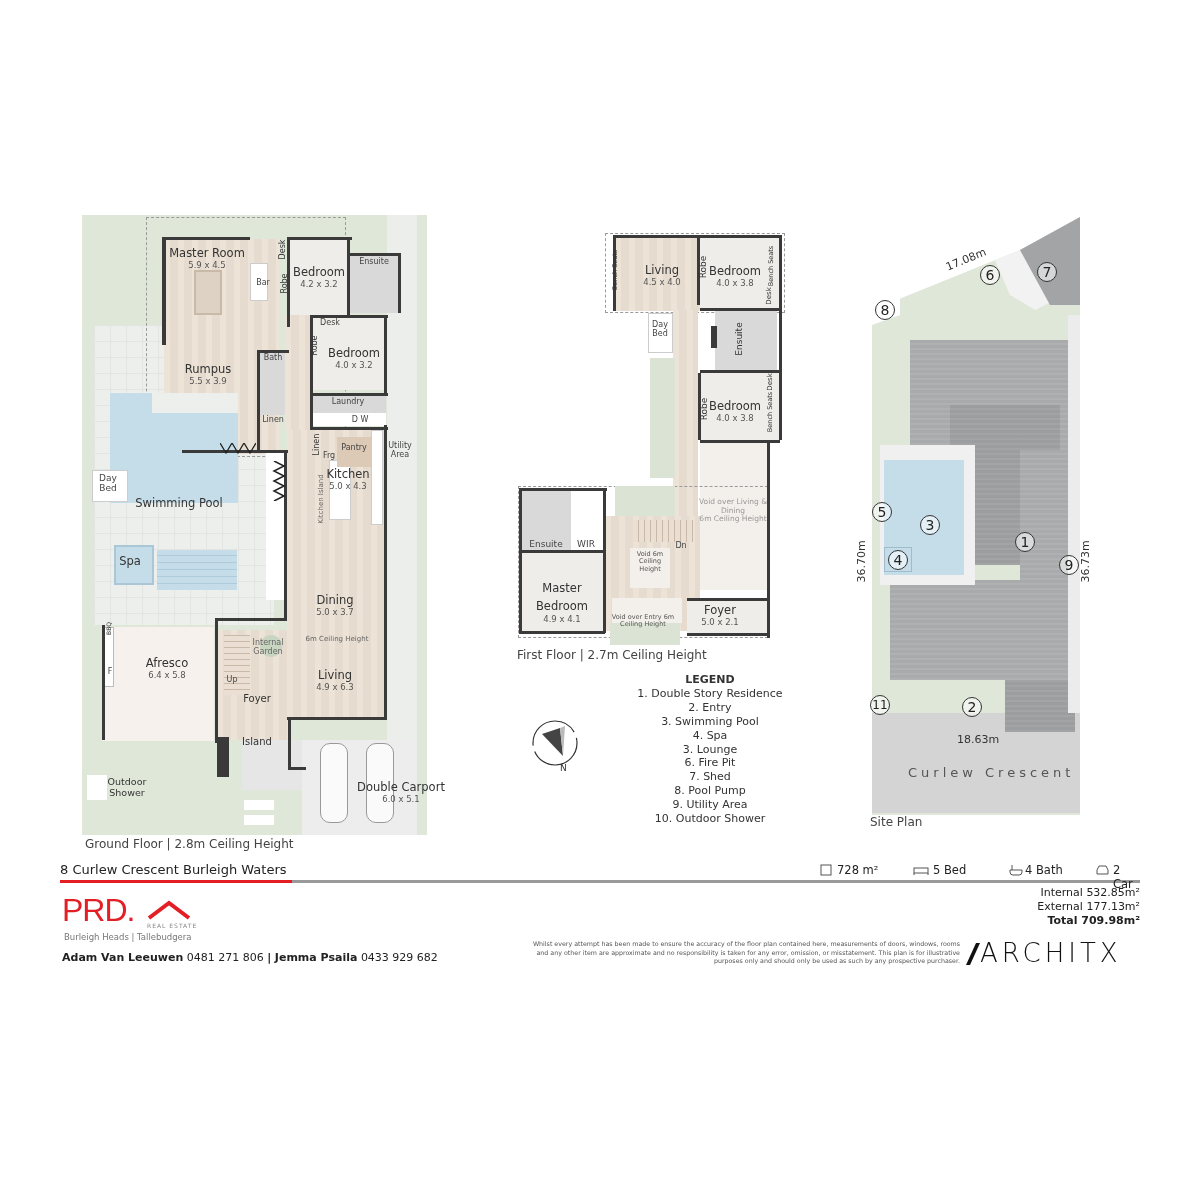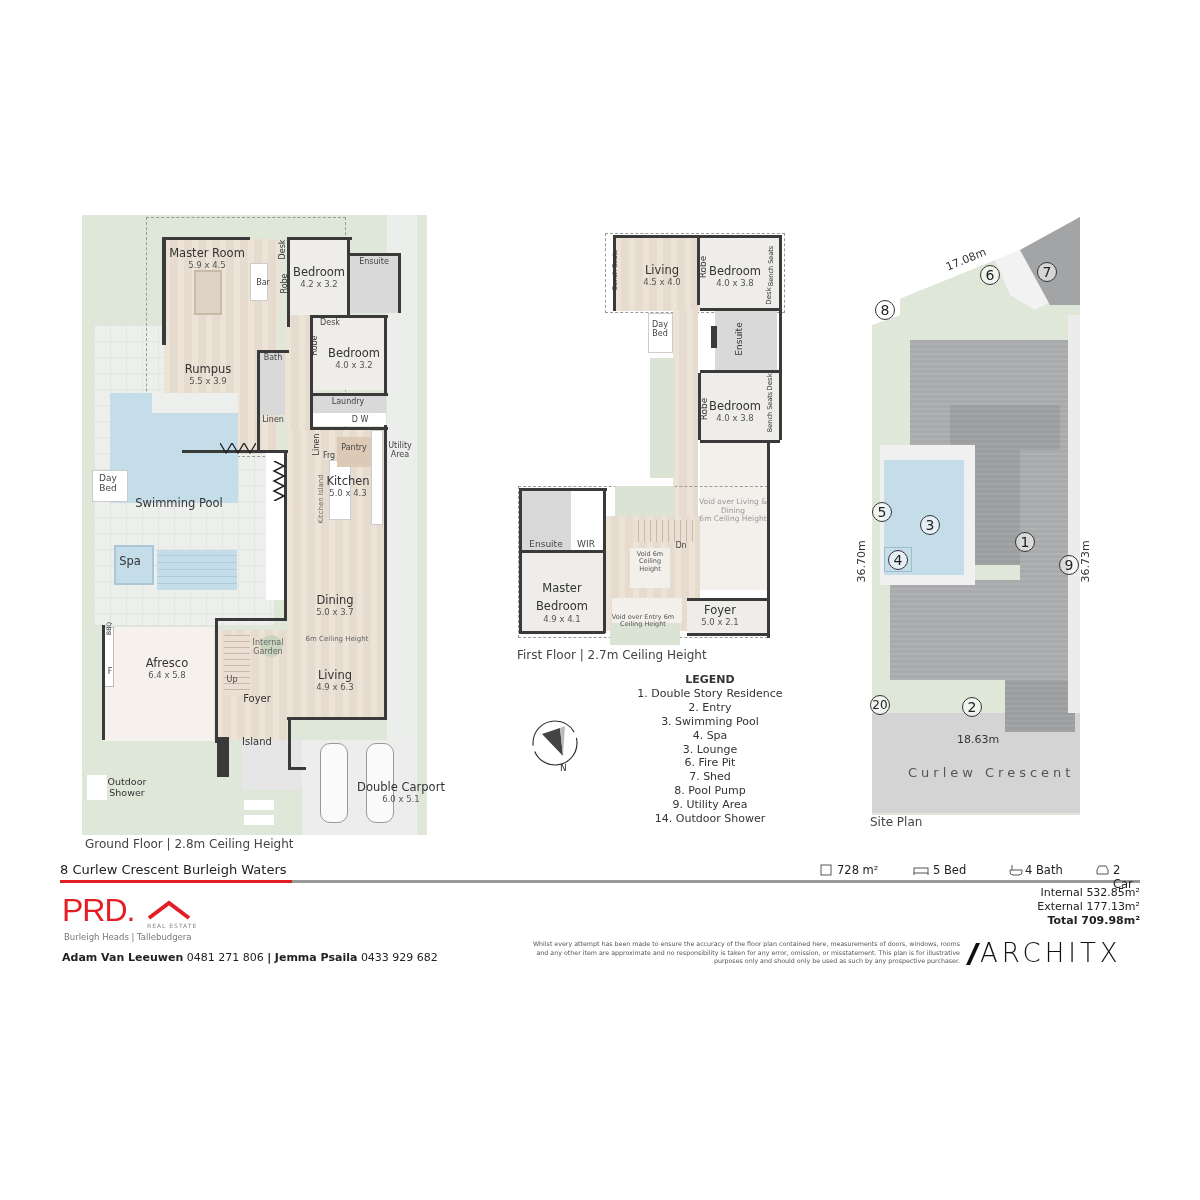--- a/index.html
+++ b/index.html
@@ -123,21 +123,21 @@
   <div class="lbl" style="left:272px;top:128px;"><span class="rname">Bedroom</span><span class="rdim">4.0 x 3.2</span></div>
   <div class="lbl" style="left:126px;top:144px;"><span class="rname">Rumpus</span><span class="rdim">5.5 x 3.9</span></div>
   <div class="lbl small" style="left:191px;top:138px;">Bath</div>
   <div class="lbl small" style="left:191px;top:200px;">Linen</div>
   <div class="lbl small" style="left:266px;top:182px;">Laundry</div>
   <div class="lbl small" style="left:278px;top:200px;">D  W</div>
   <div class="vert" style="left:224px;top:225px;transform:rotate(-90deg);">Linen</div>
   <div class="lbl small" style="left:247px;top:236px;">Frg</div>
   <div class="lbl small" style="left:272px;top:228px;">Pantry</div>
   <div class="lbl small" style="left:318px;top:226px;white-space:normal;width:30px;">Utility Area</div>
-  <div class="lbl" style="left:266px;top:249px;margin-top:7px;"><span class="rname">Kitchen</span><span class="rdim">5.0 x 4.3</span></div>
+  <div class="lbl" style="left:266px;top:249px;"><span class="rname">Kitchen</span><span class="rdim">5.0 x 4.3</span></div>
   <div class="vert" style="left:214px;top:280px;transform:rotate(-90deg);font-size:7px;color:#666;">Kitchen Island</div>
   <div class="lbl small" style="left:26px;top:258px;white-space:normal;width:30px;font-size:9px;">Day Bed</div>
   <div class="lbl rname" style="left:97px;top:282px;">Swimming Pool</div>
   <div class="lbl rname" style="left:48px;top:340px;">Spa</div>
   <div class="lbl" style="left:253px;top:375px;"><span class="rname">Dining</span><span class="rdim">5.0 x 3.7</span></div>
   <div class="lbl small" style="left:255px;top:420px;font-size:7px;color:#666;">6m Ceiling Height</div>
   <div class="lbl small" style="left:186px;top:423px;white-space:normal;width:40px;color:#666;">Internal Garden</div>
   <div class="lbl" style="left:253px;top:450px;"><span class="rname">Living</span><span class="rdim">4.9 x 6.3</span></div>
   <div class="lbl" style="left:85px;top:438px;"><span class="rname">Afresco</span><span class="rdim">6.4 x 5.8</span></div>
   <div class="vert" style="left:20px;top:410px;transform:rotate(-90deg);font-size:6px;">BBQ</div>
@@ -226,21 +226,21 @@
   <div class="legend-item" style="font-weight:bold;">LEGEND</div>
   <div class="legend-item">1. Double Story Residence</div>
   <div class="legend-item">2. Entry</div>
   <div class="legend-item">3. Swimming Pool</div>
   <div class="legend-item">4. Spa</div>
   <div class="legend-item">3. Lounge</div>
   <div class="legend-item">6. Fire Pit</div>
   <div class="legend-item">7. Shed</div>
   <div class="legend-item">8. Pool Pump</div>
   <div class="legend-item">9. Utility Area</div>
-  <div class="legend-item">14. Outdoor Shower</div>
+  <div class="legend-item">10. Outdoor Shower</div>
 </div>
 
 <div class="abs" style="left:870px;top:215px;width:220px;height:600px;">
   <svg class="abs" style="left:0;top:0;" width="220" height="600" viewBox="0 0 220 600">
     <polygon points="2,95 150,35 210,2 210,600 2,600" fill="#dfe7d9"></polygon>
     <polygon points="125,45 150,35 185,85 165,95 140,80" fill="#f2f2f2"></polygon>
     <polygon points="150,35 210,2 210,90 180,90" fill="#a3a4a6"></polygon>
     <polygon points="2,95 30,83 30,100 2,110" fill="#ffffff"></polygon>
     <rect x="2" y="498" width="208" height="100" fill="#d4d4d4"></rect>
   </svg>
@@ -263,21 +263,21 @@
 
   <div class="circ" style="left:145px;top:317px;">1</div>
   <div class="circ" style="left:92px;top:482px;">2</div>
   <div class="circ" style="left:50px;top:300px;">3</div>
   <div class="circ" style="left:18px;top:335px;">4</div>
   <div class="circ" style="left:2px;top:287px;">5</div>
   <div class="circ" style="left:110px;top:50px;">6</div>
   <div class="circ" style="left:167px;top:47px;">7</div>
   <div class="circ" style="left:5px;top:85px;">8</div>
   <div class="circ" style="left:189px;top:340px;">9</div>
-  <div class="circ" style="left:0px;top:480px;font-size:12px;">20</div>
+  <div class="circ" style="left:0px;top:480px;font-size:12px;">11</div>
 </div>
 <div class="caption" style="left:870px;top:815px;">Site Plan</div>
 
 <div class="abs" style="left:60px;top:862px;font-size:13px;color:#222;">8 Curlew Crescent Burleigh Waters</div>
 <div class="abs" style="left:60px;top:880px;width:232px;height:3px;background:#e31e24;"></div>
 <div class="abs" style="left:292px;top:880px;width:848px;height:3px;background:#999;"></div>
 
 <div class="abs" style="left:820px;top:863px;width:320px;height:16px;font-size:11.5px;color:#222;">
   <span class="abs" style="left:0;top:1px;"><svg width="12" height="12" viewBox="0 0 12 12">
         <rect x="1" y="1" width="10" height="10" fill="none" stroke="#555" stroke-width="1"></rect>

